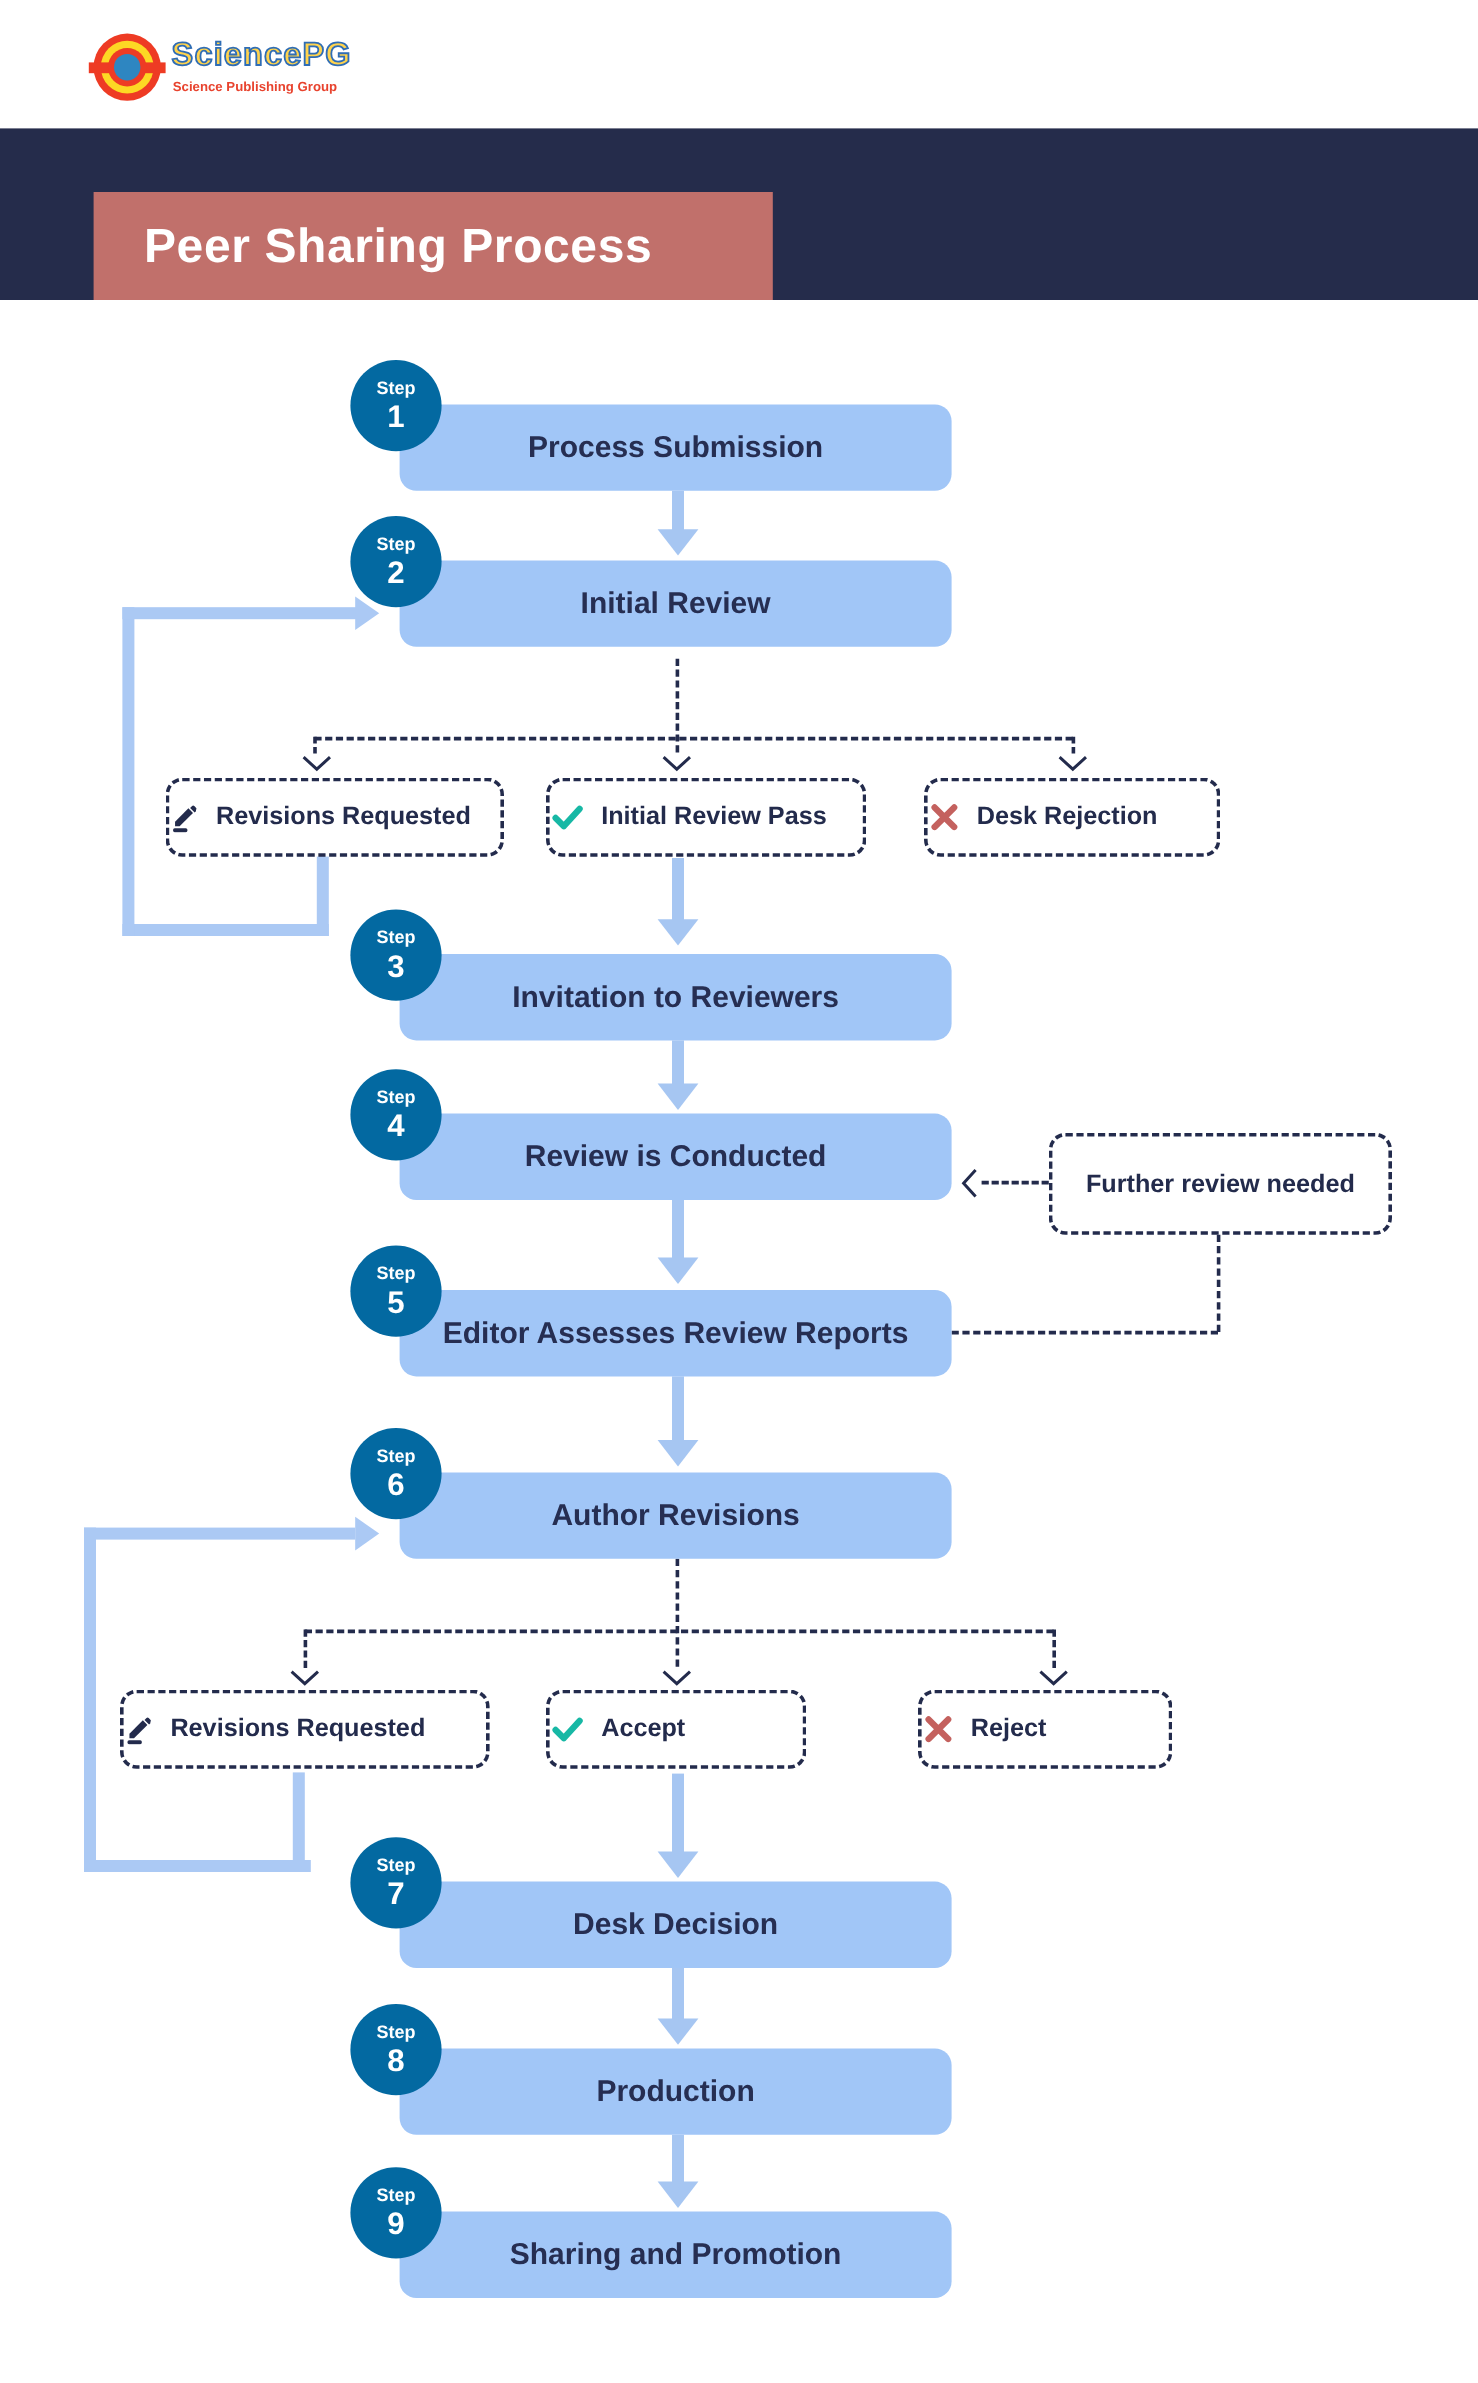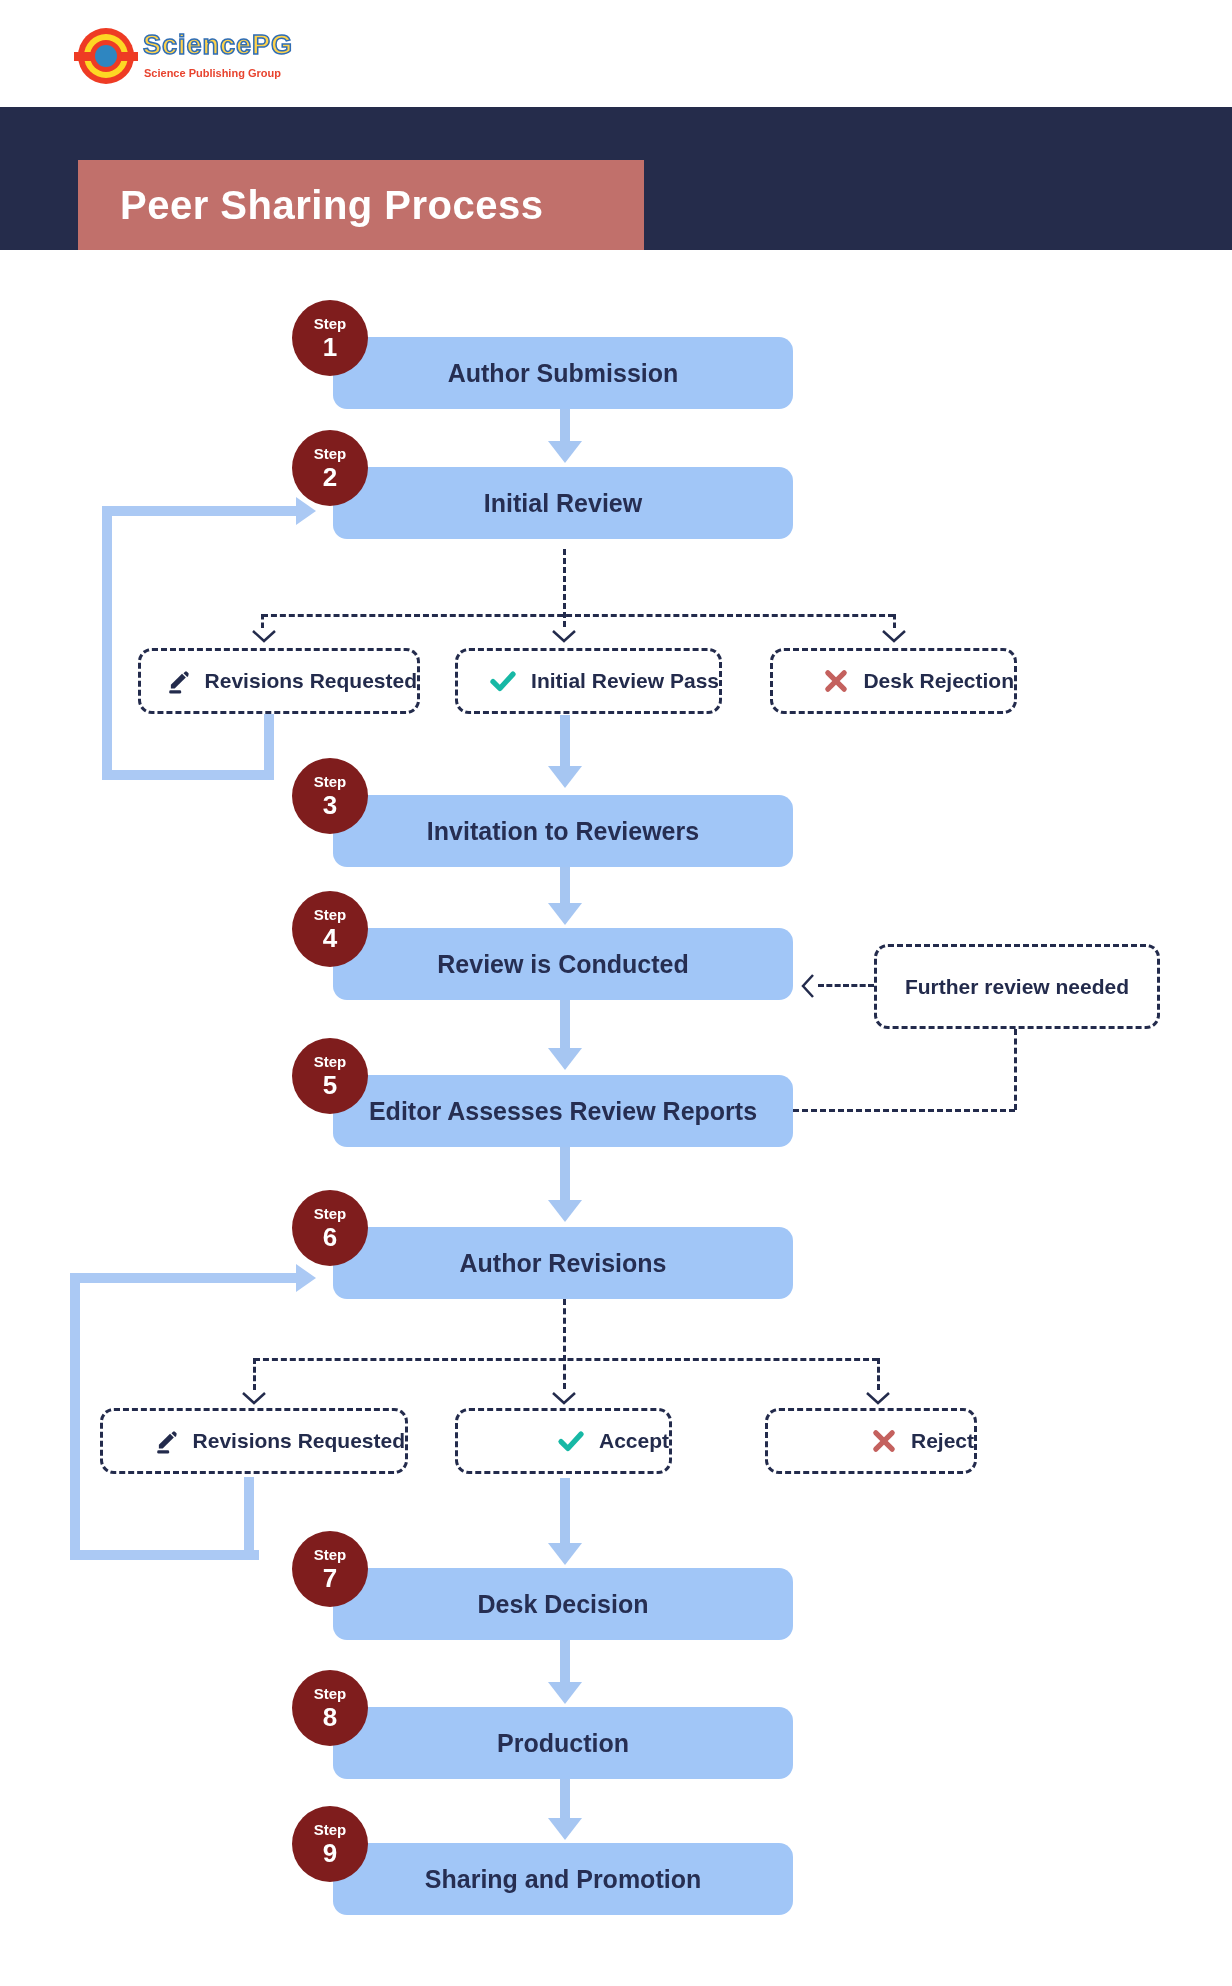--- a/index.html
+++ b/index.html
@@ -18,21 +18,21 @@
          letter-spacing:1px;-webkit-text-stroke:1.5px #2f6db5;}
   #tagline{position:absolute;left:66px;top:39px;font-size:11px;font-weight:bold;color:#e8432e;}
 
   
   #band{position:absolute;left:0;top:107px;width:100%;height:143px;background:#252c4b;}
   #title-box{position:absolute;left:78px;top:160px;width:566px;height:90px;background:#c1706b;
              display:flex;align-items:center;}
   #title-box .t{font-size:40px;font-weight:bold;color:#ffffff;padding-left:42px;letter-spacing:0.5px;}
 
   
-  .circle{position:absolute;left:292px;width:76px;height:76px;border-radius:50%;background:#7f1d1d;
+  .circle{position:absolute;left:292px;width:76px;height:76px;border-radius:50%;background:#0369a1;
           color:#fff;display:flex;flex-direction:column;align-items:center;justify-content:center;
           z-index:5;line-height:1;}
   .circle .st{font-size:15px;font-weight:bold;margin-bottom:3px;}
   .circle .num{font-size:26px;font-weight:bold;}
   .box{position:absolute;left:333px;width:460px;height:72px;background:#a1c6f7;border-radius:14px;
        display:flex;align-items:center;justify-content:center;color:#262e52;font-size:25px;
        font-weight:bold;z-index:2;}
   .c1{top:300px}.c2{top:430px}.c3{top:758px}.c4{top:891px}.c5{top:1038px}
   .c6{top:1190px}.c7{top:1531px}.c8{top:1670px}.c9{top:1806px}
   .b1{top:337px}.b2{top:467px}.b3{top:795px}.b4{top:928px}.b5{top:1075px}
@@ -61,21 +61,21 @@
   #br2-cd{left:563px;top:1299px;height:90px}
   #br2-h{left:254px;top:1358px;width:624px}
   #br2-ld{left:253px;top:1358px;height:32px}
   #br2-rd{left:877px;top:1358px;height:32px}
   .chv{position:absolute;width:28px;height:16px;}
   #ch1{left:250px;top:628px}#ch2{left:550px;top:628px}#ch3{left:880px;top:628px}
   #ch4{left:240px;top:1390px}#ch5{left:550px;top:1390px}#ch6{left:864px;top:1390px}
 
   
   .dbox{position:absolute;height:66px;background:#fff;border:3px dashed #232b4c;border-radius:14px;
-        box-sizing:border-box;display:flex;align-items:center;justify-content:flex-end;gap:13px;
+        box-sizing:border-box;display:flex;align-items:center;justify-content:flex-start;gap:13px;
         color:#232b4c;font-size:21px;font-weight:bold;z-index:3;}
   #db1{left:138px;top:648px;width:282px}
   #db2{left:455px;top:648px;width:267px}
   #db3{left:770px;top:648px;width:247px}
   #db4{left:100px;top:1408px;width:308px}
   #db5{left:455px;top:1408px;width:217px}
   #db6{left:765px;top:1408px;width:212px}
 
   
   #frn-box{position:absolute;left:874px;top:944px;width:286px;height:85px;background:#fff;
@@ -186,21 +186,21 @@
     <span>Further review needed</span>
   </div>
   <div class="dashh" id="frn-line"></div>
   <svg id="frn-ch" viewBox="0 0 16 28">
       <polyline points="13,3 3,14 13,25" fill="none" stroke="#232b4c" stroke-width="2.5"></polyline>
     </svg>
   <div class="dashv" id="frn-down"></div>
   <div class="dashh" id="frn-h"></div>
 
   <div class="box b1">
-      <span>Author Submission</span>
+      <span>Process Submission</span>
     </div>
   <div class="box b2">
       <span>Initial Review</span>
     </div>
   <div class="box b3">
       <span>Invitation to Reviewers</span>
     </div>
   <div class="box b4">
       <span>Review is Conducted</span>
     </div>

